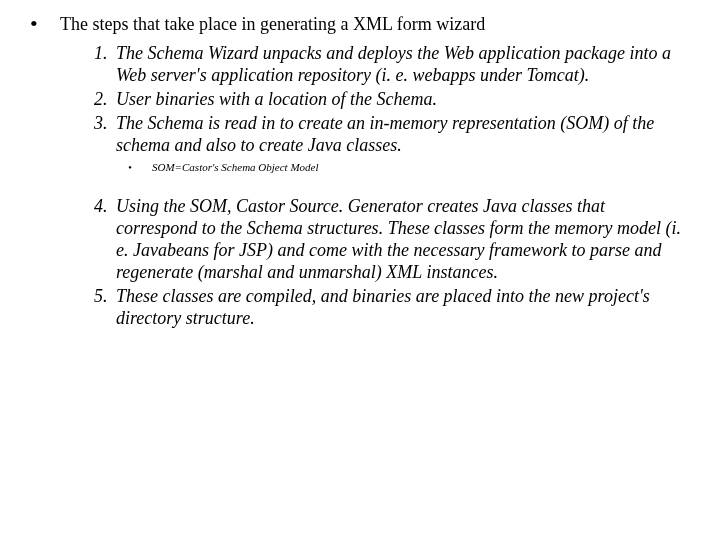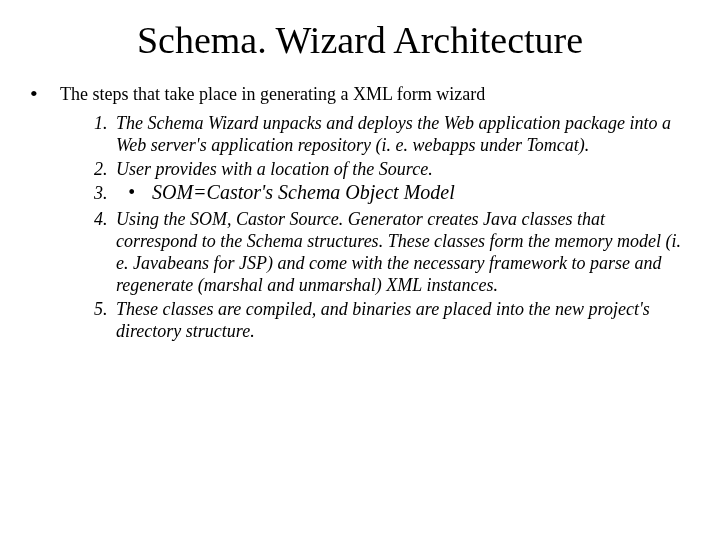--- a/index.html
+++ b/index.html
@@ -43,57 +43,57 @@
     font-size: 18px;
     line-height: 22px;
     font-style: italic;
   }
   ol.main-list > li {
     margin-bottom: 2px;
     padding-left: 4px;
   }
   ul.sub-list {
     list-style: none;
-    margin: 2px 0 6px 0;
+    margin: 2px 0 18px 0;
     padding-left: 12px;
-    font-size: 20px;
+    font-size: 11px;
     line-height: 19px;
   }
   ul.sub-list > li {
     position: relative;
     padding-left: 24px;
     margin-bottom: 1px;
   }
   ul.sub-list > li::before {
     content: "•";
     position: absolute;
     left: 0;
     top: 0;
   }
 </style>
 </head>
 <body>
 
 <div class="slide">
 
-  <div class="title">Schema. Wizard Architecture</div>
 
   <div class="bullet-row">
     <div class="bullet-dot">•</div>
     <div class="bullet-text">The steps that take place in generating a XML form wizard</div>
   </div>
 
   <ol class="main-list">
     <li>
       <span>The Schema Wizard unpacks and deploys the Web application package into a Web server's application repository (i. e. webapps under Tomcat).</span>
     </li>
     <li>
-      <span>User provides with a location of the Source.</span>
+      <span>User binaries with a location of the Schema.</span>
     </li>
     <li>
+      <span>The Schema is read in to create an in-memory representation (SOM) of the schema and also to create Java classes.</span>
       <ul class="sub-list">
         <li>
           <span>SOM=Castor's Schema Object Model</span>
         </li>
       </ul>
     </li>
     <li>
       <span>Using the SOM, Castor Source. Generator creates Java classes that correspond to the Schema structures. These classes form the memory model (i. e. Javabeans for JSP) and come with the necessary framework to parse and regenerate (marshal and unmarshal) XML instances.</span>
     </li>
     <li>

